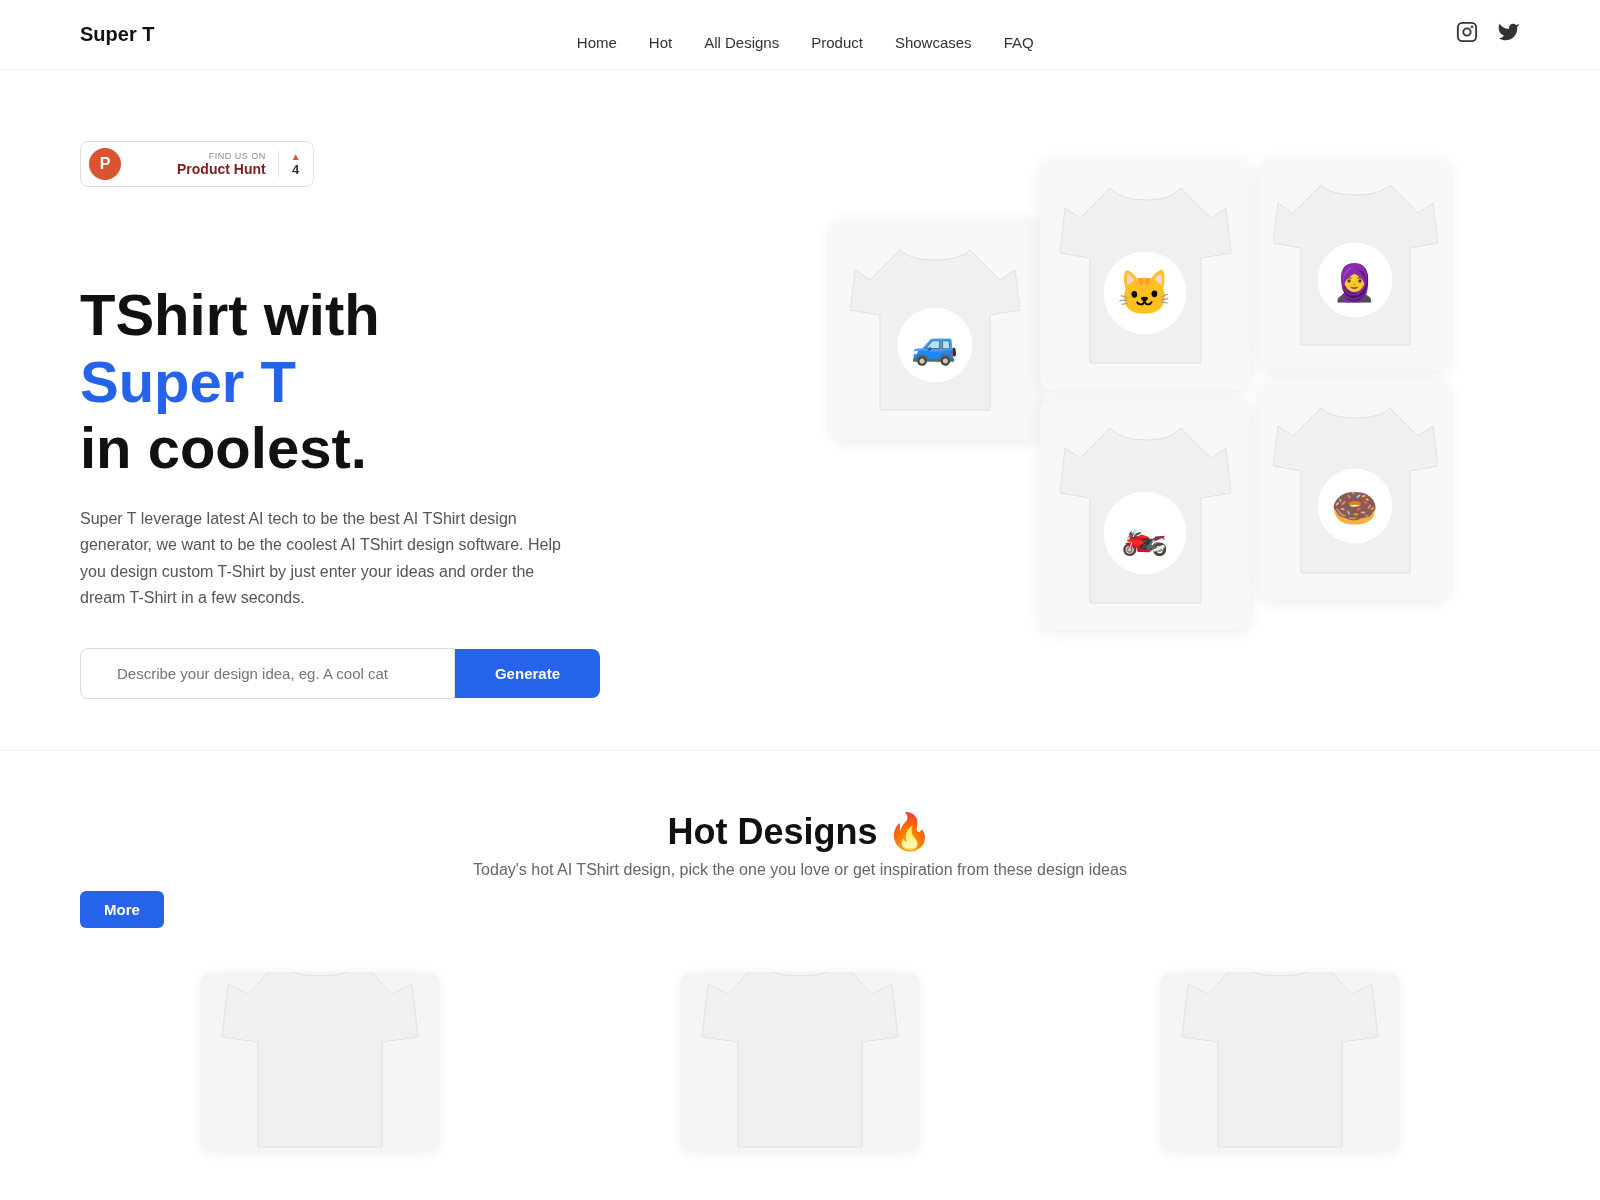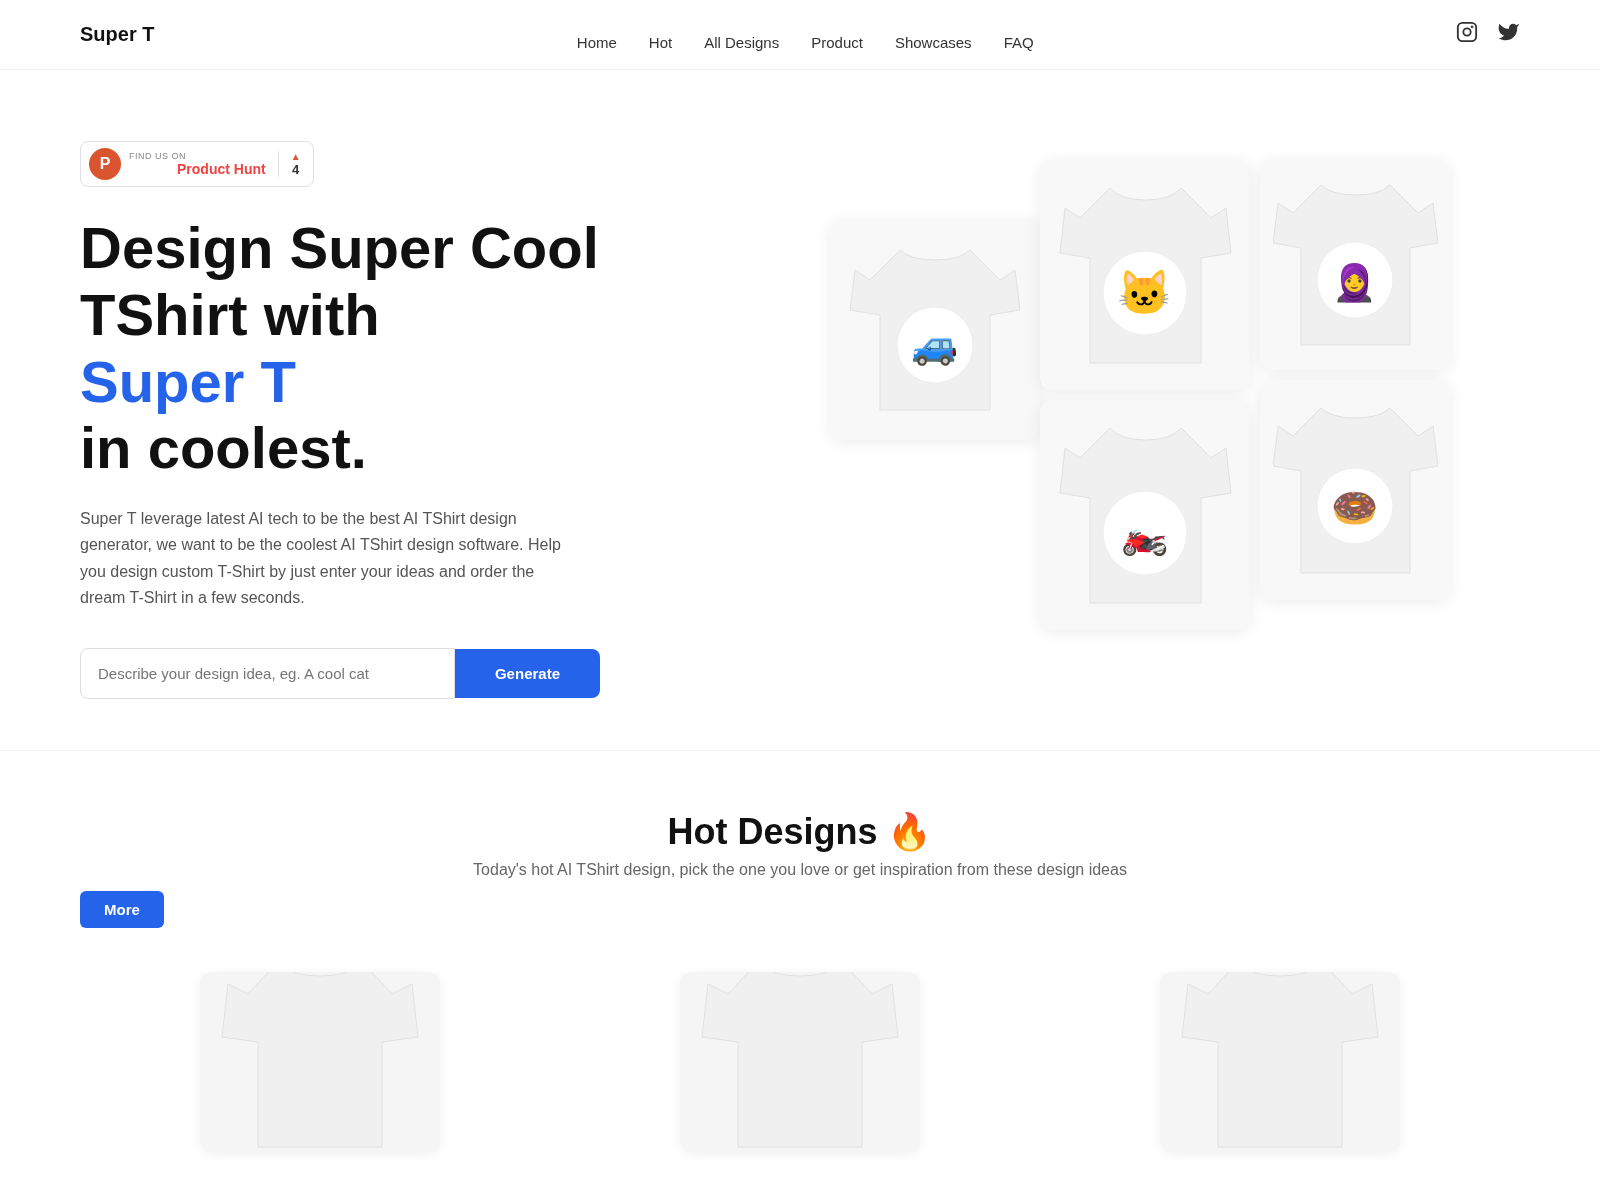--- a/index.html
+++ b/index.html
@@ -37,43 +37,43 @@
       border: 1.5px solid #e0e0e0; border-radius: 8px;
       padding: 6px 12px 6px 8px;
       margin-bottom: 28px;
       cursor: pointer;
     }
     .ph-icon {
       width: 32px; height: 32px; background: #da552f; border-radius: 50%;
       display: flex; align-items: center; justify-content: center;
       color: #fff; font-weight: 900; font-size: 16px; flex-shrink: 0;
     }
-    .ph-text { display: flex; flex-direction: column; }
+    .ph-text { display: flex; flex-direction: column; text-align: right; }
     .ph-text-top { font-size: 9px; color: #888; letter-spacing: 0.5px; text-transform: uppercase; }
-    .ph-text-bottom { font-size: 14px; font-weight: 700; color: #ef4444; padding-left: 48px; }
+    .ph-text-bottom { font-size: 14px; font-weight: 700; color: #7f1d1d; padding-left: 48px; }
     .ph-score {
       display: flex; flex-direction: column; align-items: center;
       border-left: 1px solid #e0e0e0; padding-left: 12px; margin-left: 4px;
     }
     .ph-arrow { color: #da552f; font-size: 10px; }
     .ph-num { font-size: 13px; font-weight: 700; color: #333; }
 
     
     .hero-headline { font-size: 58px; font-weight: 800; line-height: 1.15; color: #111; margin-bottom: 4px; }
     .hero-headline .blue { color: #2563eb; }
 
     .hero-desc {
       font-size: 16px; color: #555; line-height: 1.65; margin: 24px 0 36px 0;
       max-width: 500px;
     }
 
     
     .hero-input-row { display: flex; gap: 0; align-items: center; max-width: 520px; }
     .hero-input {
-      flex: 1; padding: 16px 17px; border: 1.5px solid #ddd; border-radius: 8px 0 0 8px;
+      flex: 1; padding: 16px 36px; border: 1.5px solid #ddd; border-radius: 8px 0 0 8px;
       font-size: 15px; color: #aaa; outline: none;
       background: #fff;
     }
     .hero-btn {
       padding: 16px 40px; background: #2563eb; color: #fff;
       border: none; border-radius: 0 8px 8px 0; font-size: 15px; font-weight: 600;
       cursor: pointer;
     }
 
     
@@ -173,21 +173,21 @@
         <span class="ph-text-bottom">Product Hunt</span>
       </div>
       <div class="ph-score">
         <span class="ph-arrow">▲</span>
         <span class="ph-num">4</span>
       </div>
     </div>
 
     
     <h1 class="hero-headline">
-      <span>Design Super Cool</span><br>
+      <br>
       <span>TShirt with</span><br>
       <span class="blue">Super T</span><br>
       <span>in coolest.</span>
     </h1>
 
     <p class="hero-desc">Super T leverage latest AI tech to be the best AI TShirt design generator, we want to be the coolest AI TShirt design software. Help you design custom T-Shirt by just enter your ideas and order the dream T-Shirt in a few seconds.</p>
 
     <div class="hero-input-row">
       <input class="hero-input" type="text" placeholder="Describe your design idea, eg. A cool cat" style="">
       <button class="hero-btn">Generate</button>

